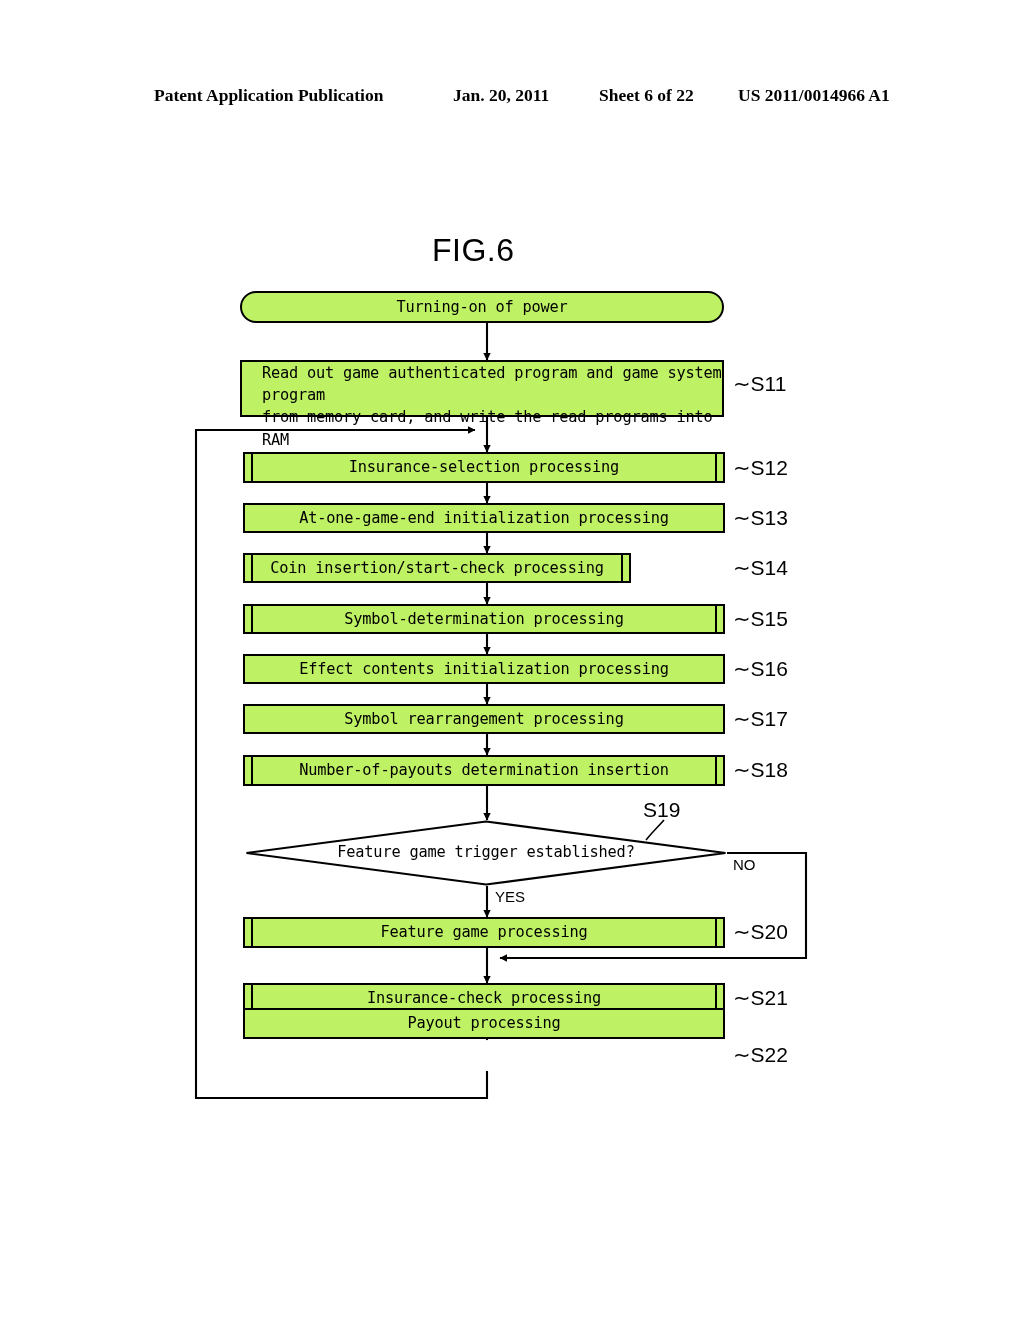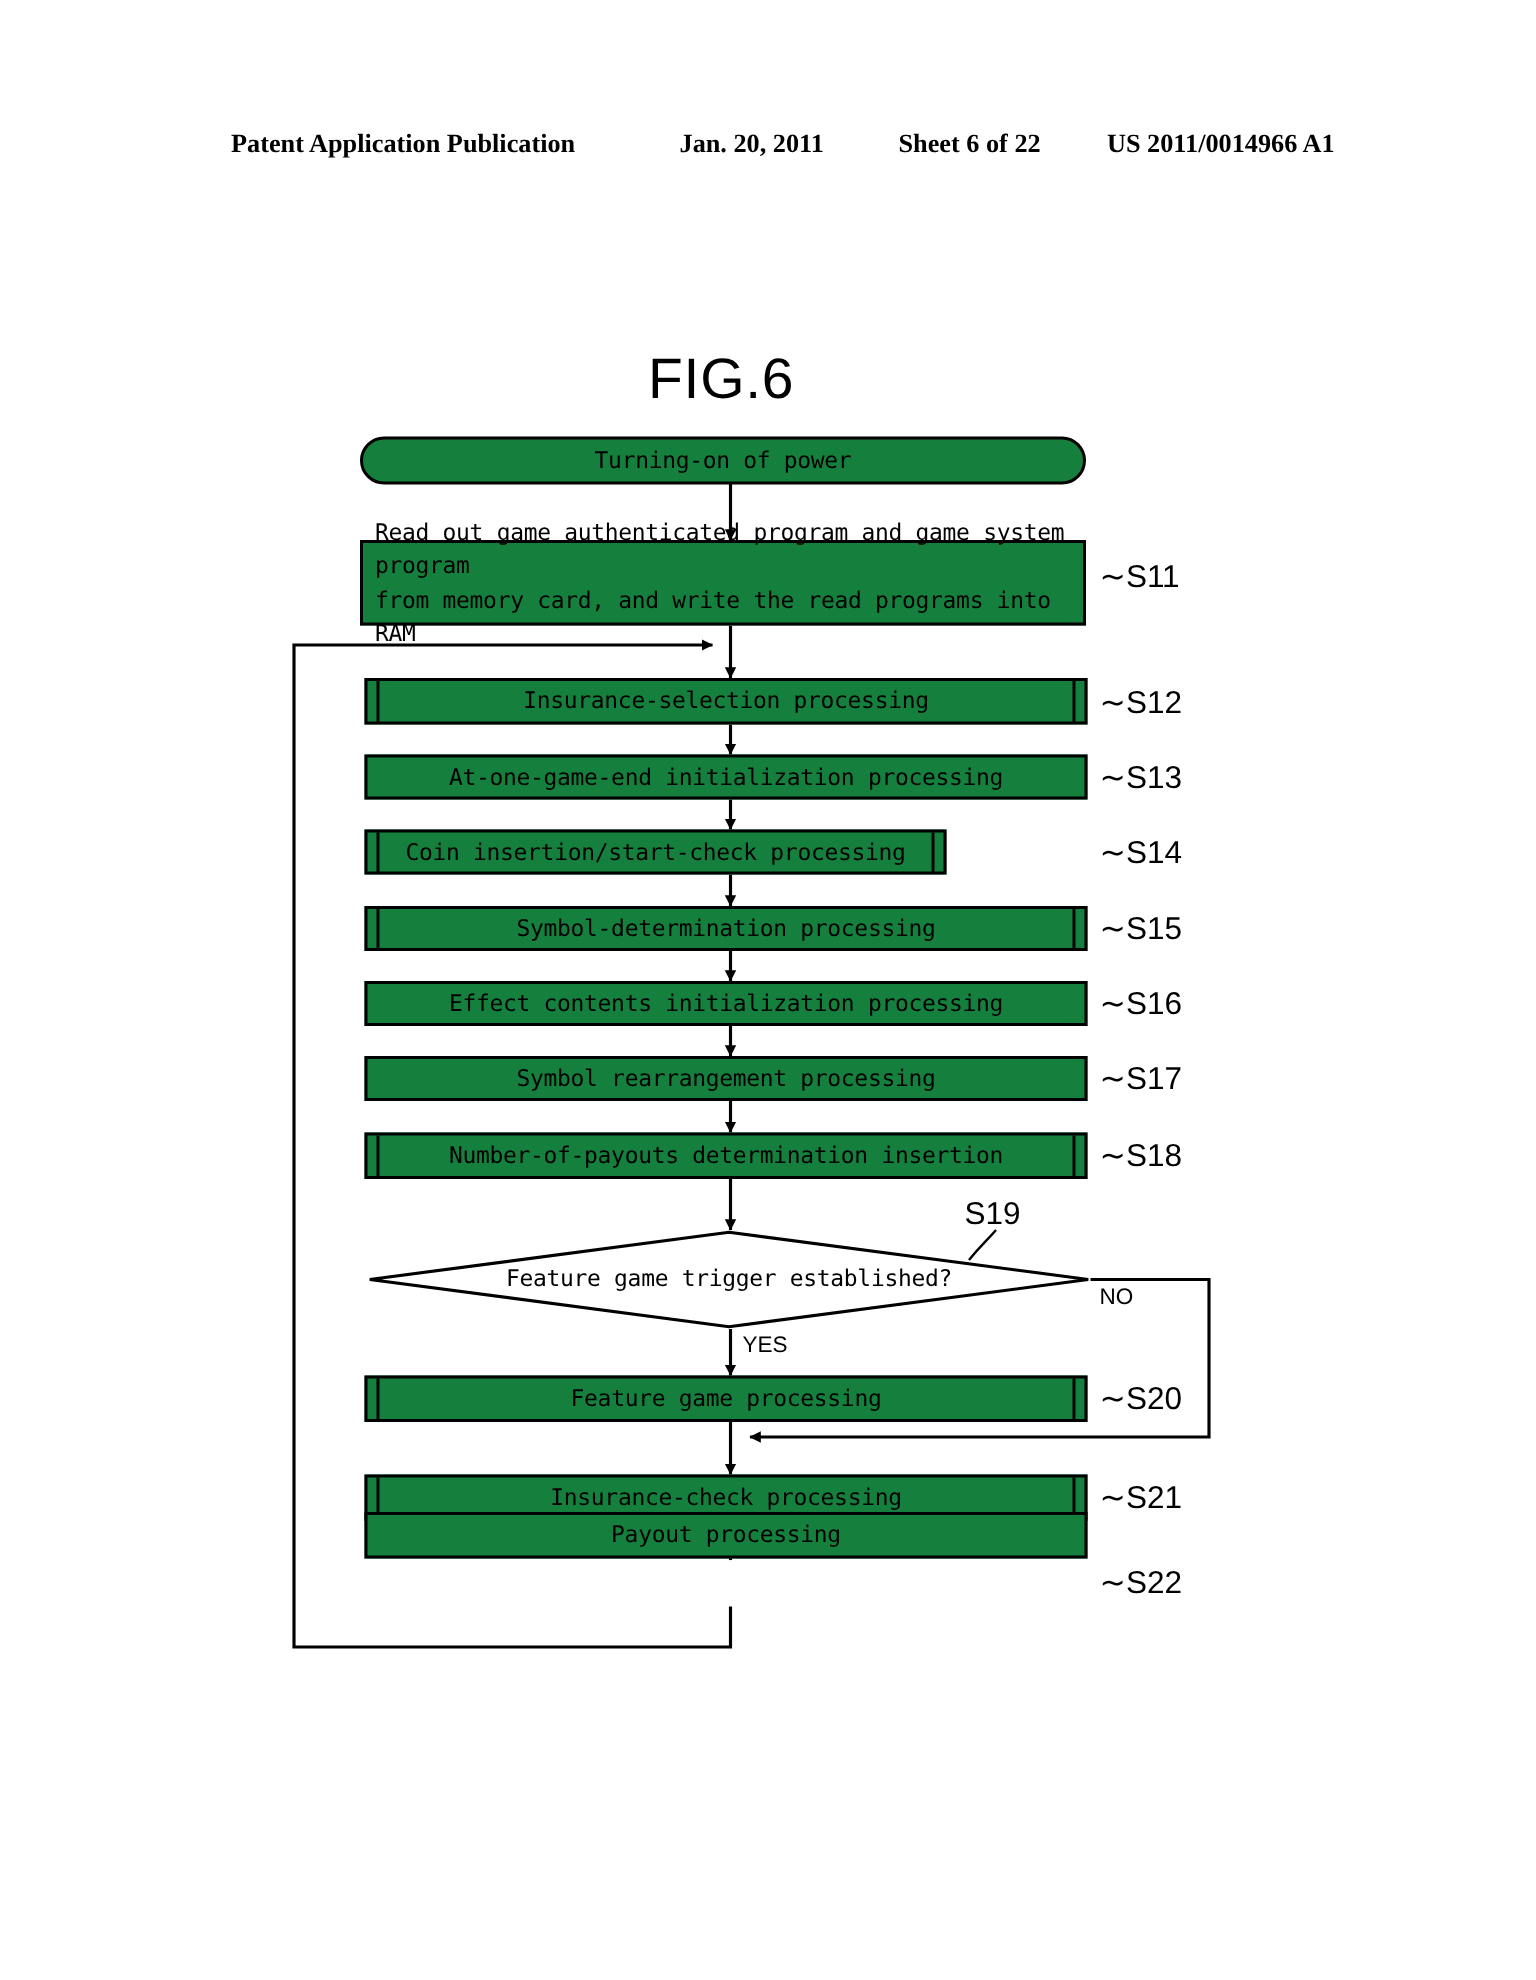--- a/index.html
+++ b/index.html
@@ -35,40 +35,40 @@
   .hdr-date  { position: absolute; left: 425px;  top: 0; }
   .hdr-sheet { position: absolute; left: 571px;  top: 0; }
   .hdr-num   { position: absolute; left: 710px;  top: 0; }
 
   
   .fig-title {
     position: absolute;
     left: 432px;
     top: 232px;
     font-family: "Liberation Sans", sans-serif;
-    font-size: 38px;
+    font-size: 32px;
     font-weight: 400;
     letter-spacing: 0.5px;
   }
 
   
   #flow-canvas {
     position: absolute;
     left: 0;
     top: 0;
     width: 1024px;
     height: 1320px;
   }
 
   
   .node {
     position: absolute;
     box-sizing: border-box;
     border: 2.2px solid #000;
-    background: #15803d;
+    background: #bef264;
     display: flex;
     align-items: center;
     justify-content: center;
   }
   .node-label {
     font-family: "DejaVu Sans Mono", monospace;
     font-size: 15.3px;
     letter-spacing: -0.2px;
     white-space: nowrap;
     line-height: 1.45;
@@ -86,23 +86,23 @@
     top: -0.5px;
     bottom: -0.5px;
     width: 2.2px;
     background: #000;
   }
   .predefined::before { left: 6px; }
   .predefined::after  { right: 6px; }
 
   
   .node.multiline {
-    align-items: center;
+    align-items: flex-start;
     justify-content: flex-start;
-    padding-left: 8px;
+    padding-left: 20px;
   }
   .node.multiline .node-label {
     text-align: left;
     white-space: pre-line;
   }
 
   
   .diamond-wrap {
     position: absolute;
   }

